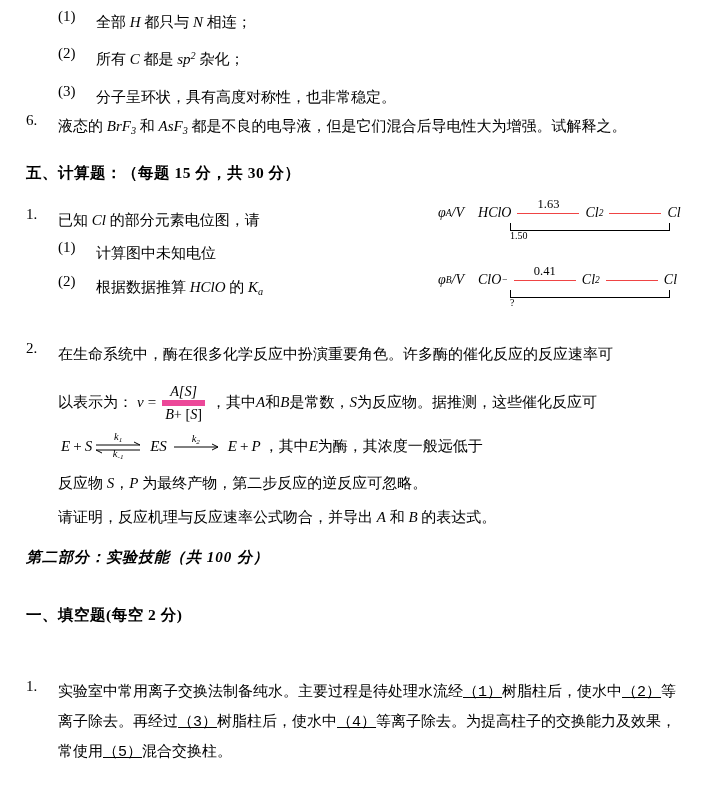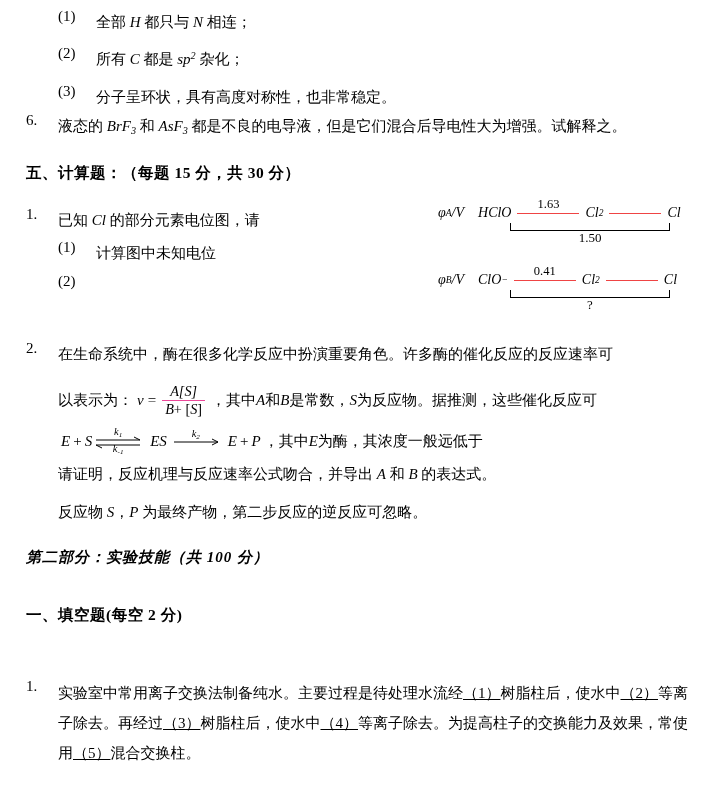--- a/index.html
+++ b/index.html
@@ -61,21 +61,21 @@
 
   
   .frac {
     display: inline-block;
     vertical-align: middle;
     text-align: center;
     font-size: 0.95em;
     line-height: 1.15;
     margin: 0 2px;
   }
-  .frac .n { display: block; border-bottom: 1px solid #ec4899; padding: 0 3px; }
+  .frac .n { display: block; border-bottom: 6px solid #ec4899; padding: 0 3px; }
   .frac .d { display: block; padding: 0 3px; }
 
   
   .diagram {
     position: absolute;
     font-family: "Liberation Serif", serif;
     font-size: 14px;
   }
   .dia-line {
     display: flex;
@@ -98,22 +98,21 @@
     position: relative;
     margin-top: 2px;
   }
   .brace {
     border-left: 1px solid #000;
     border-right: 1px solid #000;
     border-bottom: 1px solid #000;
     height: 7px;
   }
   .brace-label {
-    text-align: center;
-    font-size: 13px;
+    font-size: 10px;
     margin-top: -1px;
   }
 
   
   .arr {
     display: inline-block;
     position: relative;
     vertical-align: middle;
     margin: 0 3px;
   }
@@ -131,21 +130,21 @@
     transform: translateX(-50%);
     font-size: 10.5px;
   }
   .arr svg { display: block; }
 
   .underline-blank {
     text-decoration: underline;
     white-space: nowrap;
   }
 
-  .line-h { line-height: 2.0; }
+  .line-h { line-height: 2.0; font-family: Liberation Mono, monospace; }
 </style>
 </head>
 <body>
 
 <div class="page">
 
   <div style="position:absolute; left:58px; top:8px; width:620px;">
 
     <div class="row" style="margin-bottom:8px;">
       <div class="paren-num">(1)</div>
@@ -176,20 +175,21 @@
       <div class="body-txt"><span>已知 </span><span class="it">Cl</span><span> 的部分元素电位图，请</span></div>
     </div>
     <div class="row" style="margin-top:4px;">
       <div class="num"></div>
       <div class="paren-num">(1)</div>
       <div class="body-txt">计算图中未知电位</div>
     </div>
     <div class="row" style="margin-top:4px;">
       <div class="num"></div>
       <div class="paren-num">(2)</div>
+      <div class="body-txt"><span>根据数据推算 </span><span class="it">HClO</span><span> 的 </span><span class="it">K</span><span class="sub it">a</span></div>
     </div>
   </div>
 
   <div class="diagram" style="left:438px; top:205px;">
     <div class="dia-line">
       <span class="it">φ</span>
         <span class="sub it">A</span>
         <span class="it">/V</span>
       <span style="display:inline-block;width:14px;"></span>
       <span class="it">HClO</span>
@@ -285,28 +285,28 @@
           <span class="it" style="margin-left:6px;">E</span>
           <span style="margin:0 3px;">+</span>
           <span class="it">P</span>
         </span>
         <span>，其中 </span>
           <span class="it">E</span>
           <span> 为酶，其浓度一般远低于</span>
       </div>
     </div>
 
+    <div class="row" style="margin-top:8px;">
+      <div class="num"></div>
+      <div class="body-txt"><span>反应物 </span><span class="it">S</span><span>，</span><span class="it">P</span><span> 为最终产物，第二步反应的逆反应可忽略。</span></div>
+    </div>
+
     <div class="row" style="margin-top:4px;">
       <div class="num"></div>
       <div class="body-txt"><span>请证明，反应机理与反应速率公式吻合，并导出 </span><span class="it">A</span><span> 和 </span><span class="it">B</span><span> 的表达式。</span></div>
-    </div>
-
-    <div class="row" style="margin-top:8px;">
-      <div class="num"></div>
-      <div class="body-txt"><span>反应物 </span><span class="it">S</span><span>，</span><span class="it">P</span><span> 为最终产物，第二步反应的逆反应可忽略。</span></div>
     </div>
   </div>
 
   <div class="part-head" style="position:absolute; left:26px; top:548px;"><span>第二部分：实验技能（共 </span><span>100</span><span> 分）</span></div>
 
   <div class="sec-head" style="position:absolute; left:26px; top:605px;">一、填空题(每空 2 分)</div>
 
   <div class="row" style="position:absolute; left:26px; top:678px; width:665px;">
     <div class="num">1.</div>
     <div class="body-txt line-h"><span>实验室中常用离子交换法制备纯水。主要过程是待处理水流经</span><span class="underline-blank">（1）</span><span>树脂柱后，使水中</span><span class="underline-blank">（2）</span><span>等离子除去。再经过</span><span class="underline-blank">（3）</span><span>树脂柱后，使水中</span><span class="underline-blank">（4）</span><span>等离子除去。为提高柱子的交</span><span>换能力及效果，常使用</span><span class="underline-blank">（5）</span><span>混合交换柱。</span></div>

